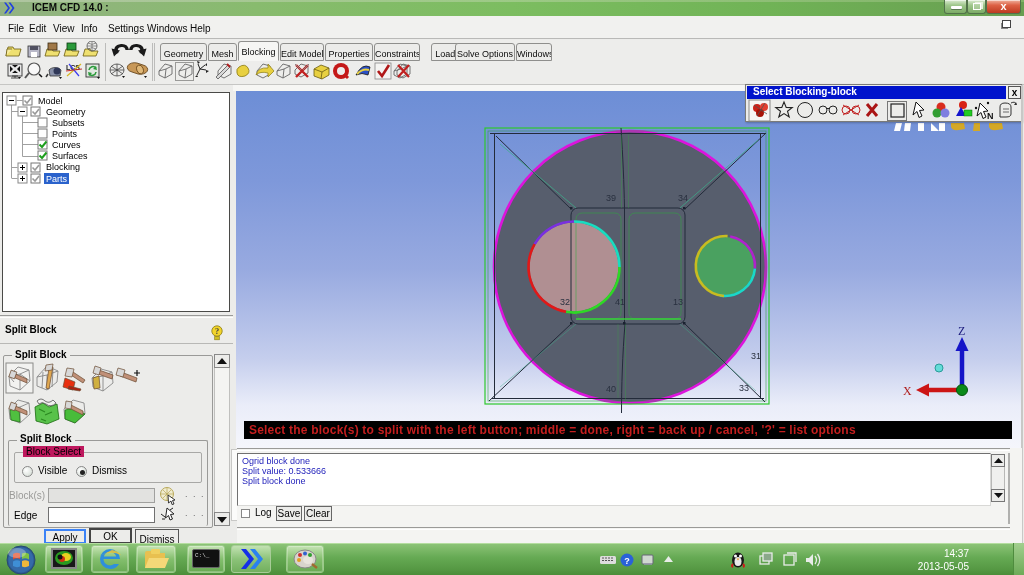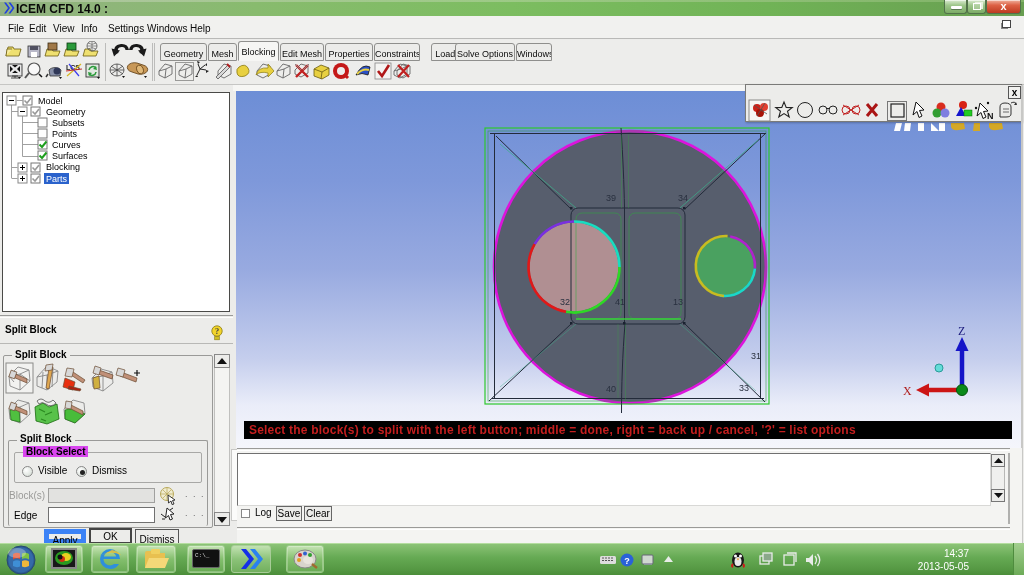--- a/index.html
+++ b/index.html
@@ -1,20 +1,20 @@
 <!DOCTYPE html>
 <html><head><meta charset="utf-8"><style>
 *{margin:0;padding:0;box-sizing:border-box}
 html,body{width:1024px;height:575px;overflow:hidden;font-family:"Liberation Sans",sans-serif;background:#ececea}
 #root{position:relative;width:1024px;height:575px}
 .abs{position:absolute}
 
 #titlebar{left:0;top:0;width:1024px;height:16px;background:linear-gradient(to right,#93b282,#88bb6e 25%,#7cbd60 50%,#70b356 75%,#689e51)}
 #titlehi{left:0;top:0;width:1024px;height:2px;background:linear-gradient(to right,#b4c8a6,#a2cc8c 50%,#84b56a);opacity:.85}
-#apptitle{left:16px;top:2px;font-size:12px;font-weight:bold;color:#0a0a0a}
+#apptitle{left:32px;top:2px;font-size:10px;font-weight:bold;color:#0a0a0a}
 .winbtn{top:0;height:14px;border:1px solid #52724a;border-top:none;box-shadow:inset 0 1px 0 rgba(255,255,255,.55);border-radius:0 0 3px 3px;text-align:center;color:#fff}
 
 #menubar{left:0;top:16px;width:1024px;height:23px;background:#f1f1ef;border-bottom:1px solid #b9b9b7}
 .menu{position:absolute;top:23px;font-size:10px;color:#0a0a0a}
 
 #toolbar{left:0;top:40px;width:1024px;height:45px;background:#ededeb}
 .vsep{position:absolute;width:1px;background:#bcbcba}
 
 .tab{position:absolute;height:18px;border:1px solid #8f8f8d;border-radius:3px 3px 0 0;background:#ececea;font-size:9px;color:#0a0a0a;text-align:center;padding-top:4.5px;white-space:nowrap;overflow:hidden}
 .tab.sel{background:#f6f6f4;border-bottom:1px solid #f6f6f4}
@@ -143,21 +143,21 @@
         <path d="M4 10 l4 5 l7 -11" stroke="#b01818" stroke-width="2.6" fill="none"></path>
       </g>
 <g transform="translate(238,0)">
         <path d="M3 10 L9 3 L16 5 L16 13 L9 17 L3 14 Z" fill="none" stroke="#666" stroke-width=".9"></path>
         <path d="M4 4 L15 16 M15 4 L4 16" stroke="#c02020" stroke-width="2.2"></path>
       </g>
 </svg>
 <div class="tab" style="left:160px;top:43px;width:47px">Geometry</div>
 <div class="tab" style="left:208px;top:43px;width:29px">Mesh</div>
 <div class="tab sel" style="left:238px;top:41px;width:41px;height:20px">Blocking</div>
-<div class="tab" style="left:280px;top:43px;width:44px">Edit Mesh</div>
+<div class="tab" style="left:280px;top:43px;width:44px">Edit Model</div>
 <div class="tab" style="left:325px;top:43px;width:48px">Properties</div>
 <div class="tab" style="left:374px;top:43px;width:46px">Constraints</div>
 <div class="tab" style="left:431px;top:43px;width:33px">Loads</div>
 <div class="tab" style="left:455px;top:43px;width:60px">Solve Options</div>
 <div class="tab" style="left:516px;top:43px;width:36px">Windows</div>
 <div class="abs" style="left:0;top:85px;width:233px;height:458px;background:#ececea"></div>
 <div class="abs" style="left:2px;top:92px;width:228px;height:220px;background:#fff;border:1px solid #4a4a48"></div>
 <svg class="abs" style="left:2px;top:92px" width="228" height="220" viewBox="0 0 228 220">
 <g stroke="#a0a0a0" stroke-width="1" fill="none">
 <path d="M9.5 12 L9.5 86 M9.5 19.5 L20.5 19.5 M9.5 75.5 L15.5 75.5 M9.5 86.5 L15.5 86.5"></path>
@@ -266,21 +266,21 @@
           </g>
           <path d="M4 15 L13 13 L24 19 L14 28 L4 24 Z" fill="#48bc3a" stroke="#1a6a10" stroke-width=".7"></path>
           <path d="M8 9 L22 16 L22 20 L8 13 Z" fill="#c09078" stroke="#6a4a30" stroke-width=".7"></path>
           <path d="M5 6 L11 7 L10 14 L4 13 Z" fill="#d8d8d8" stroke="#6a4a30" stroke-width=".7"></path>
         </g>
 </g>
 </svg>
 <div class="abs" style="left:8px;top:440px;width:200px;height:86px;border:1px solid #9a9a98;border-radius:2px;border-bottom:none"></div>
 <div class="abs" style="left:17px;top:433px;background:#ececea;padding:0 3px;font-size:10px;font-weight:bold;color:#000">Split Block</div>
 <div class="abs" style="left:14px;top:452px;width:188px;height:31px;border:1px solid #a8a8a6;border-radius:2px"></div>
-<div class="abs" style="left:23px;top:446px;background:#d946ef;padding:0 3px;font-size:10px;font-weight:bold;color:#000">Block Select</div>
+<div class="abs" style="left:23px;top:446px;background:#be185d;padding:0 3px;font-size:10px;font-weight:normal;color:#000">Block Select</div>
 <div class="abs" style="left:22px;top:466px;width:11px;height:11px;border-radius:50%;border:1px solid #888;background:radial-gradient(circle at 35% 35%,#fff,#cfd8cf)"></div>
 <div class="abs" style="left:38px;top:465px;font-size:10px;color:#000">Visible</div>
 <div class="abs" style="left:76px;top:466px;width:11px;height:11px;border-radius:50%;border:1px solid #888;background:radial-gradient(circle at 35% 35%,#fff,#cfd8cf)"></div>
 <div class="abs" style="left:80px;top:470px;width:5px;height:5px;border-radius:50%;background:#222"></div>
 <div class="abs" style="left:92px;top:465px;font-size:10px;color:#000">Dismiss</div>
 <div class="abs" style="left:9px;top:490px;font-size:10px;color:#9a9a98">Block(s)</div>
 <div class="abs" style="left:48px;top:488px;width:107px;height:15px;border:1px solid #a0a09e;background:#e2e2e0"></div>
 <svg class="abs" style="left:159px;top:486px" width="19" height="19" viewBox="0 0 19 19">
       <circle cx="8" cy="8" r="6.5" fill="#f0ecd0" stroke="#b8a858" stroke-width="1"></circle>
       <path d="M8 2 L8 14 M2 8 L14 8 M4 4 L12 12 M12 4 L4 12" stroke="#b8a858" stroke-width=".7"></path>
@@ -296,21 +296,21 @@
 <div class="abs" style="left:185px;top:508px;font-size:9px;color:#666;letter-spacing:1.5px">. . .</div>
 <div class="abs" style="left:214px;top:354px;width:16px;height:172px;background:#f4f4f2;border:1px solid #c0c0be"></div>
 <div class="abs" style="left:214px;top:354px;width:16px;height:14px;background:#ececea;border:1px solid #888"></div>
 <svg class="abs" style="left:217px;top:358px" width="10" height="6">
       <path d="M5 0 L10 6 L0 6 Z" fill="#111"></path>
     </svg>
 <div class="abs" style="left:214px;top:512px;width:16px;height:14px;background:#ececea;border:1px solid #888"></div>
 <svg class="abs" style="left:217px;top:517px" width="10" height="6">
       <path d="M5 6 L10 0 L0 0 Z" fill="#111"></path>
     </svg>
-<div class="abs" style="left:44px;top:529px;width:42px;height:15px;background:#ececea;border:5px solid #3b82f6;font-size:10px;text-align:center;padding-top:1px">Apply</div>
+<div class="abs" style="left:44px;top:529px;width:42px;height:15px;background:#ececea;border:2px solid #3b82f6;font-size:10px;text-align:center;padding-top:1px">Apply</div>
 <div class="abs" style="left:89px;top:528px;width:43px;height:16px;background:#ececea;border:2px solid #444;font-size:10px;text-align:center;padding-top:1px">OK</div>
 <div class="abs" style="left:135px;top:529px;width:44px;height:15px;background:#ececea;border:1px solid #555;font-size:10px;text-align:center;padding-top:4px">Dismiss</div>
 <div class="abs" style="left:231px;top:449px;width:7px;height:72px;background:#fbfbfa;border:1px solid #c8c8c6"></div>
 <div class="abs" style="left:233px;top:85px;width:789px;height:6px;background:#f6f6f4"></div>
 <div class="abs" id="viewport" style="left:236px;top:91px;width:786px;height:357px;background:linear-gradient(#6d8ed6,#7e98da 25%,#98aae0 50%,#c5ceed 75%,#eaedf9 88%,#f5f6fc);overflow:hidden">
 <svg class="abs" style="left:1px;top:-3px" width="785" height="360" viewBox="0 0 785 360">
 
 <g>
 <path d="M659 35 L665 35 L663 43 L657 43 Z M668 35 L674 35 L673 43 L667 43 Z" fill="#fdfdfd"></path>
 <path d="M681 35 L687 35 L687 43 L681 43 Z M694 35 L702 43 L694 43 Z M702 35 L708 35 L708 43 L702 43 Z" fill="#fdfdfd"></path>
@@ -391,20 +391,21 @@
 <path d="M679 302 L692 295.5 L692 308.5 Z" fill="#cc1515"></path>
 <circle cx="725" cy="302" r="5.5" fill="#0a8a1a" stroke="#06540e"></circle>
 <circle cx="702" cy="280" r="4" fill="#63dcd8" stroke="#2a9a98"></circle>
 <text x="721" y="247" font-size="12" fill="#202080" font-family="Liberation Serif">Z</text>
 <text x="666" y="307" font-size="12" fill="#b02020" font-family="Liberation Serif">X</text>
 </g>
 </svg>
 <div class="abs" style="left:8px;top:330px;width:768px;height:18px;background:#000;color:#c41e1e;font-size:12px;font-weight:bold;padding:2px 0 0 5px;white-space:nowrap;letter-spacing:.2px">Select the block(s) to split with the left button; middle = done, right = back up / cancel, '?' = list options</div>
 </div>
 <div class="abs" style="left:745px;top:84px;width:277px;height:38px;background:#ececea;border:1px solid #7a7a78;box-shadow:1px 1px 2px rgba(0,0,0,.25)">
+<div class="abs" style="left:1px;top:1px;width:259px;height:13px;background:#0013cc;color:#fff;font-size:10px;font-weight:bold;padding:0 0 0 6px">Select Blocking-block</div>
 <div class="abs" style="left:262px;top:1px;width:13px;height:13px;background:#f0f0ee;border:1px solid #555;color:#000;font-size:10px;font-weight:bold;text-align:center;line-height:11px">x</div>
 <svg class="abs" style="left:2px;top:14px" width="272" height="23" viewBox="0 0 272 23">
 <rect x="1" y="1" width="21" height="21" fill="#f6f6f4" stroke="#8a8a88"></rect>
 <g transform="translate(3,1)">
           <circle cx="6" cy="8" r="4" fill="#cc2218"></circle>
           <circle cx="13" cy="7" r="4" fill="#e04030"></circle>
           <circle cx="9" cy="13" r="4" fill="#a81408"></circle>
           <path d="M3 5 L16 14 M14 3 L6 16" stroke="#555" stroke-width=".8"></path>
         </g>
 <path d="M36 3 L38.2 8.5 L44.2 8.6 L39.5 12.2 L41.2 18 L36 14.6 L30.8 18 L32.5 12.2 L27.8 8.6 L33.8 8.5 Z" fill="none" stroke="#222" stroke-width="1.1"></path>
@@ -445,20 +446,21 @@
           <path d="M263 4 q4 -2 5 1" stroke-width="1"></path>
           <path d="M268 3 l1 3 l-3 0 Z" fill="#333" stroke="none"></path>
         </g>
 </svg>
 </div>
 <div class="abs" style="left:1021px;top:85px;width:2px;height:458px;background:#c8c8c6"></div>
 <div class="abs" style="left:237px;top:448px;width:785px;height:95px;background:#f4f4f2"></div>
 <div class="abs" style="left:237px;top:448px;width:773px;height:1px;background:#9a9a98"></div>
 <div class="abs" style="left:237px;top:450px;width:773px;height:1px;background:#fff"></div>
 <div class="abs" style="left:237px;top:453px;width:754px;height:53px;background:#fff;border:1px solid #707070;border-bottom-color:#d8d8d6;border-right-color:#d8d8d6"></div>
+<div class="abs" style="left:242px;top:456px;font-size:9px;color:#2323bb;line-height:10px">Ogrid block done<br>Split value: 0.533666<br>Split block done</div>
 <div class="abs" style="left:991px;top:454px;width:14px;height:48px;background:#f0f0ee;border:1px solid #b8b8b6"></div>
 <div class="abs" style="left:991px;top:454px;width:14px;height:13px;background:#ececea;border:1px solid #777"></div>
 <svg class="abs" style="left:994px;top:458px" width="9" height="5">
       <path d="M4.5 0 L9 5 L0 5 Z" fill="#111"></path>
     </svg>
 <div class="abs" style="left:991px;top:489px;width:14px;height:13px;background:#ececea;border:1px solid #777"></div>
 <svg class="abs" style="left:994px;top:493px" width="9" height="5">
       <path d="M4.5 5 L9 0 L0 0 Z" fill="#111"></path>
     </svg>
 <div class="abs" style="left:1008px;top:453px;width:2px;height:71px;background:#b0b0ae"></div>

